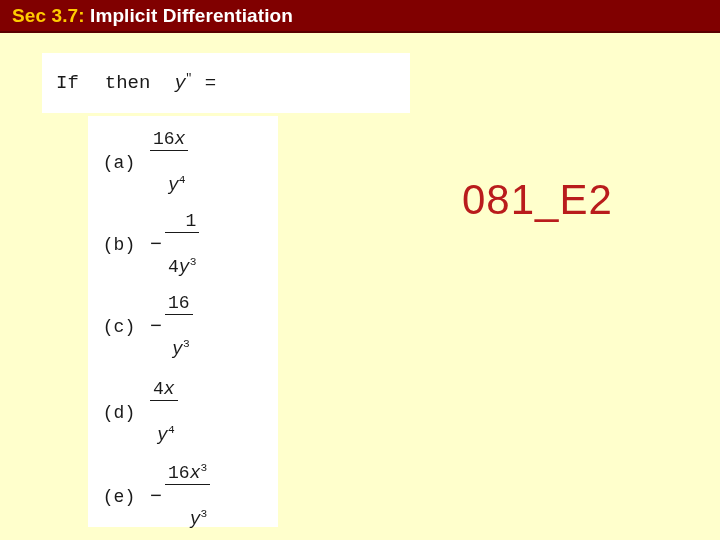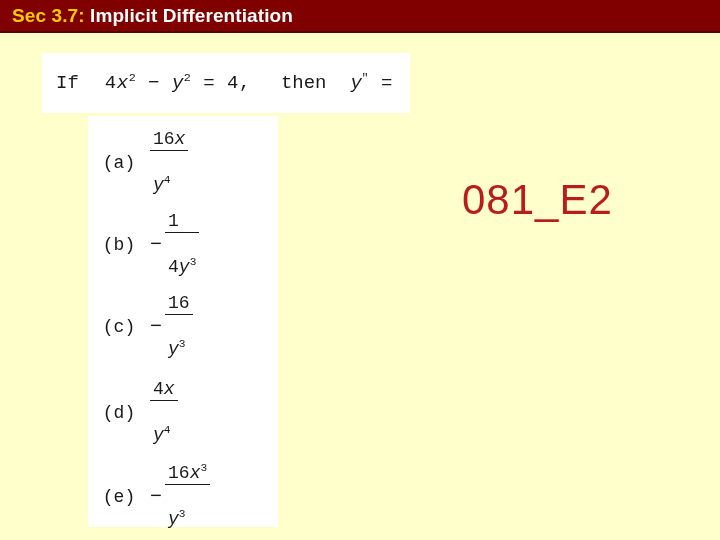--- a/index.html
+++ b/index.html
@@ -154,21 +154,21 @@
   .minus {
     font-size: 20px;
     margin-right: 3px;
     line-height: 1;
     position: relative;
     top: 0px;
   }
   .frac {
     display: inline-flex;
     flex-direction: column;
-    align-items: flex-start;
+    align-items: flex-end;
     line-height: 1.06;
     vertical-align: middle;
   }
   .frac .num {
     padding: 0 3px 1px 3px;
     white-space: nowrap;
   }
   .frac .bar {
     width: 100%;
     min-width: 26px;
@@ -200,27 +200,20 @@
   </div>
 
   <div class="watermark">081_E2</div>
 
   <div class="panel panel-question"></div>
 
   <div class="panel panel-choices"></div>
 
   <div class="question-row mathline">
     <span class="q-if">If</span>
-    <span class="q-eq">
-      <span>4</span><span class="ital">x</span><sup class="exp">2</sup>
-      <span>−</span>
-      <span class="ital">y</span><sup class="exp">2</sup>
-      <span>=</span>
-      <span>4,</span>
-    </span>
     <span class="q-then">then</span>
     <span class="q-yp">
       <span class="prime">y</span><sup class="exp">″</sup>
       <span>=</span>
     </span>
   </div>
 
   <div class="choices">
 
     <div class="choice choice-a mathline">

